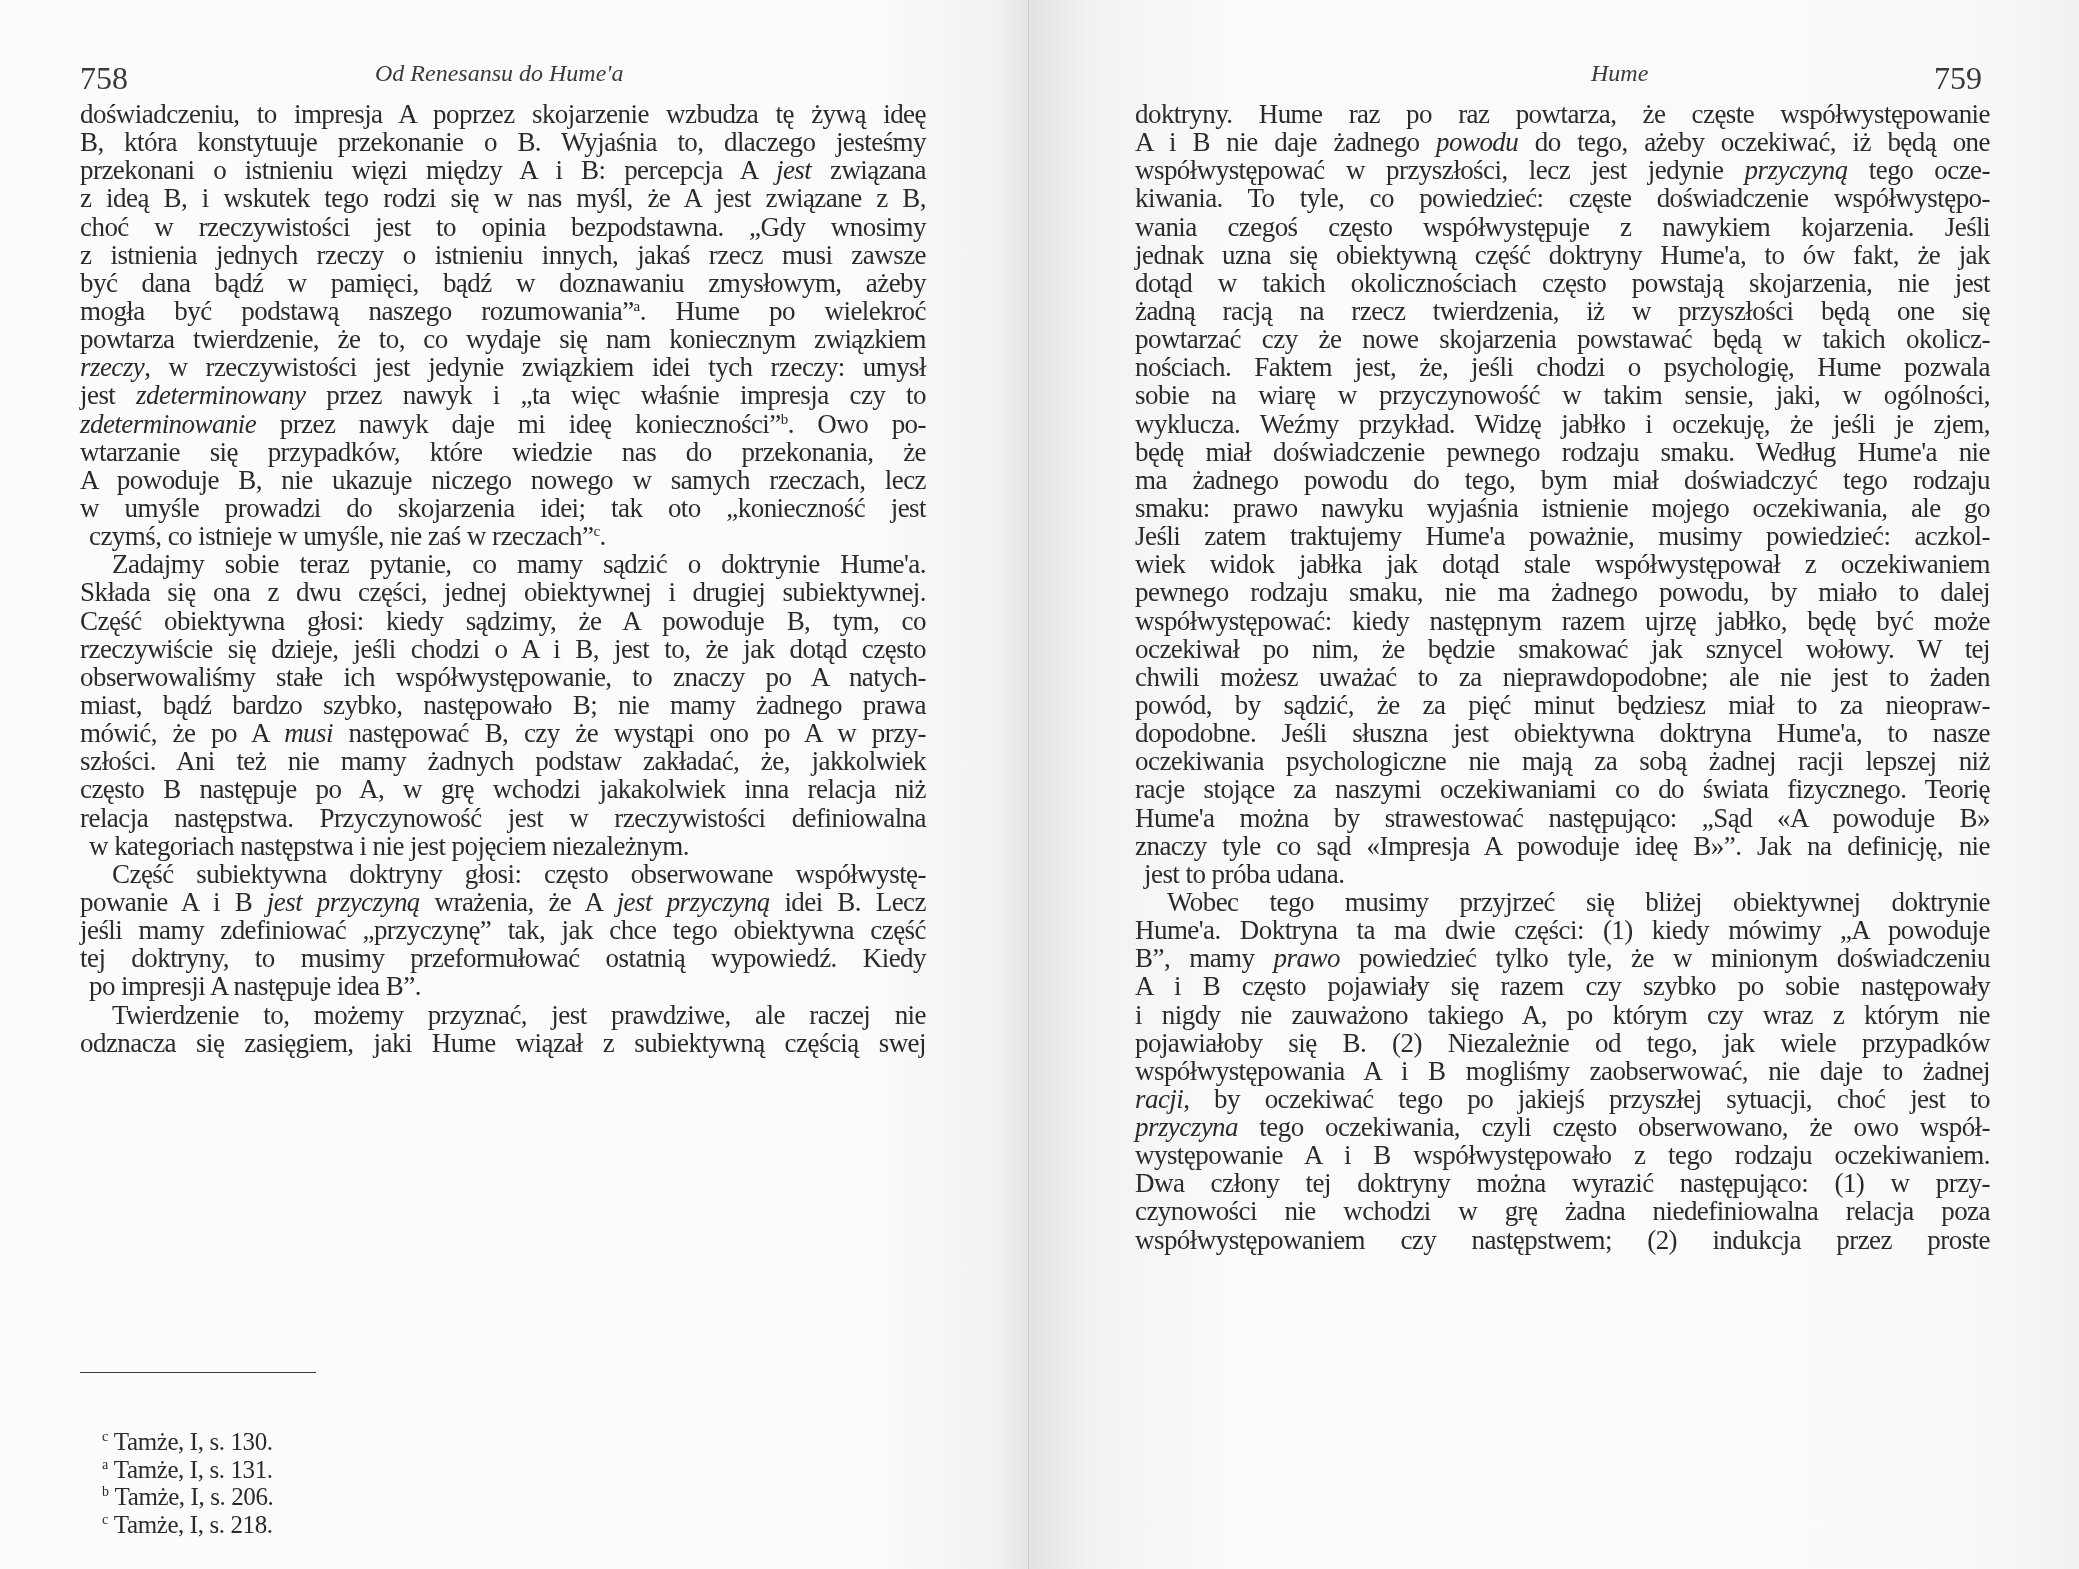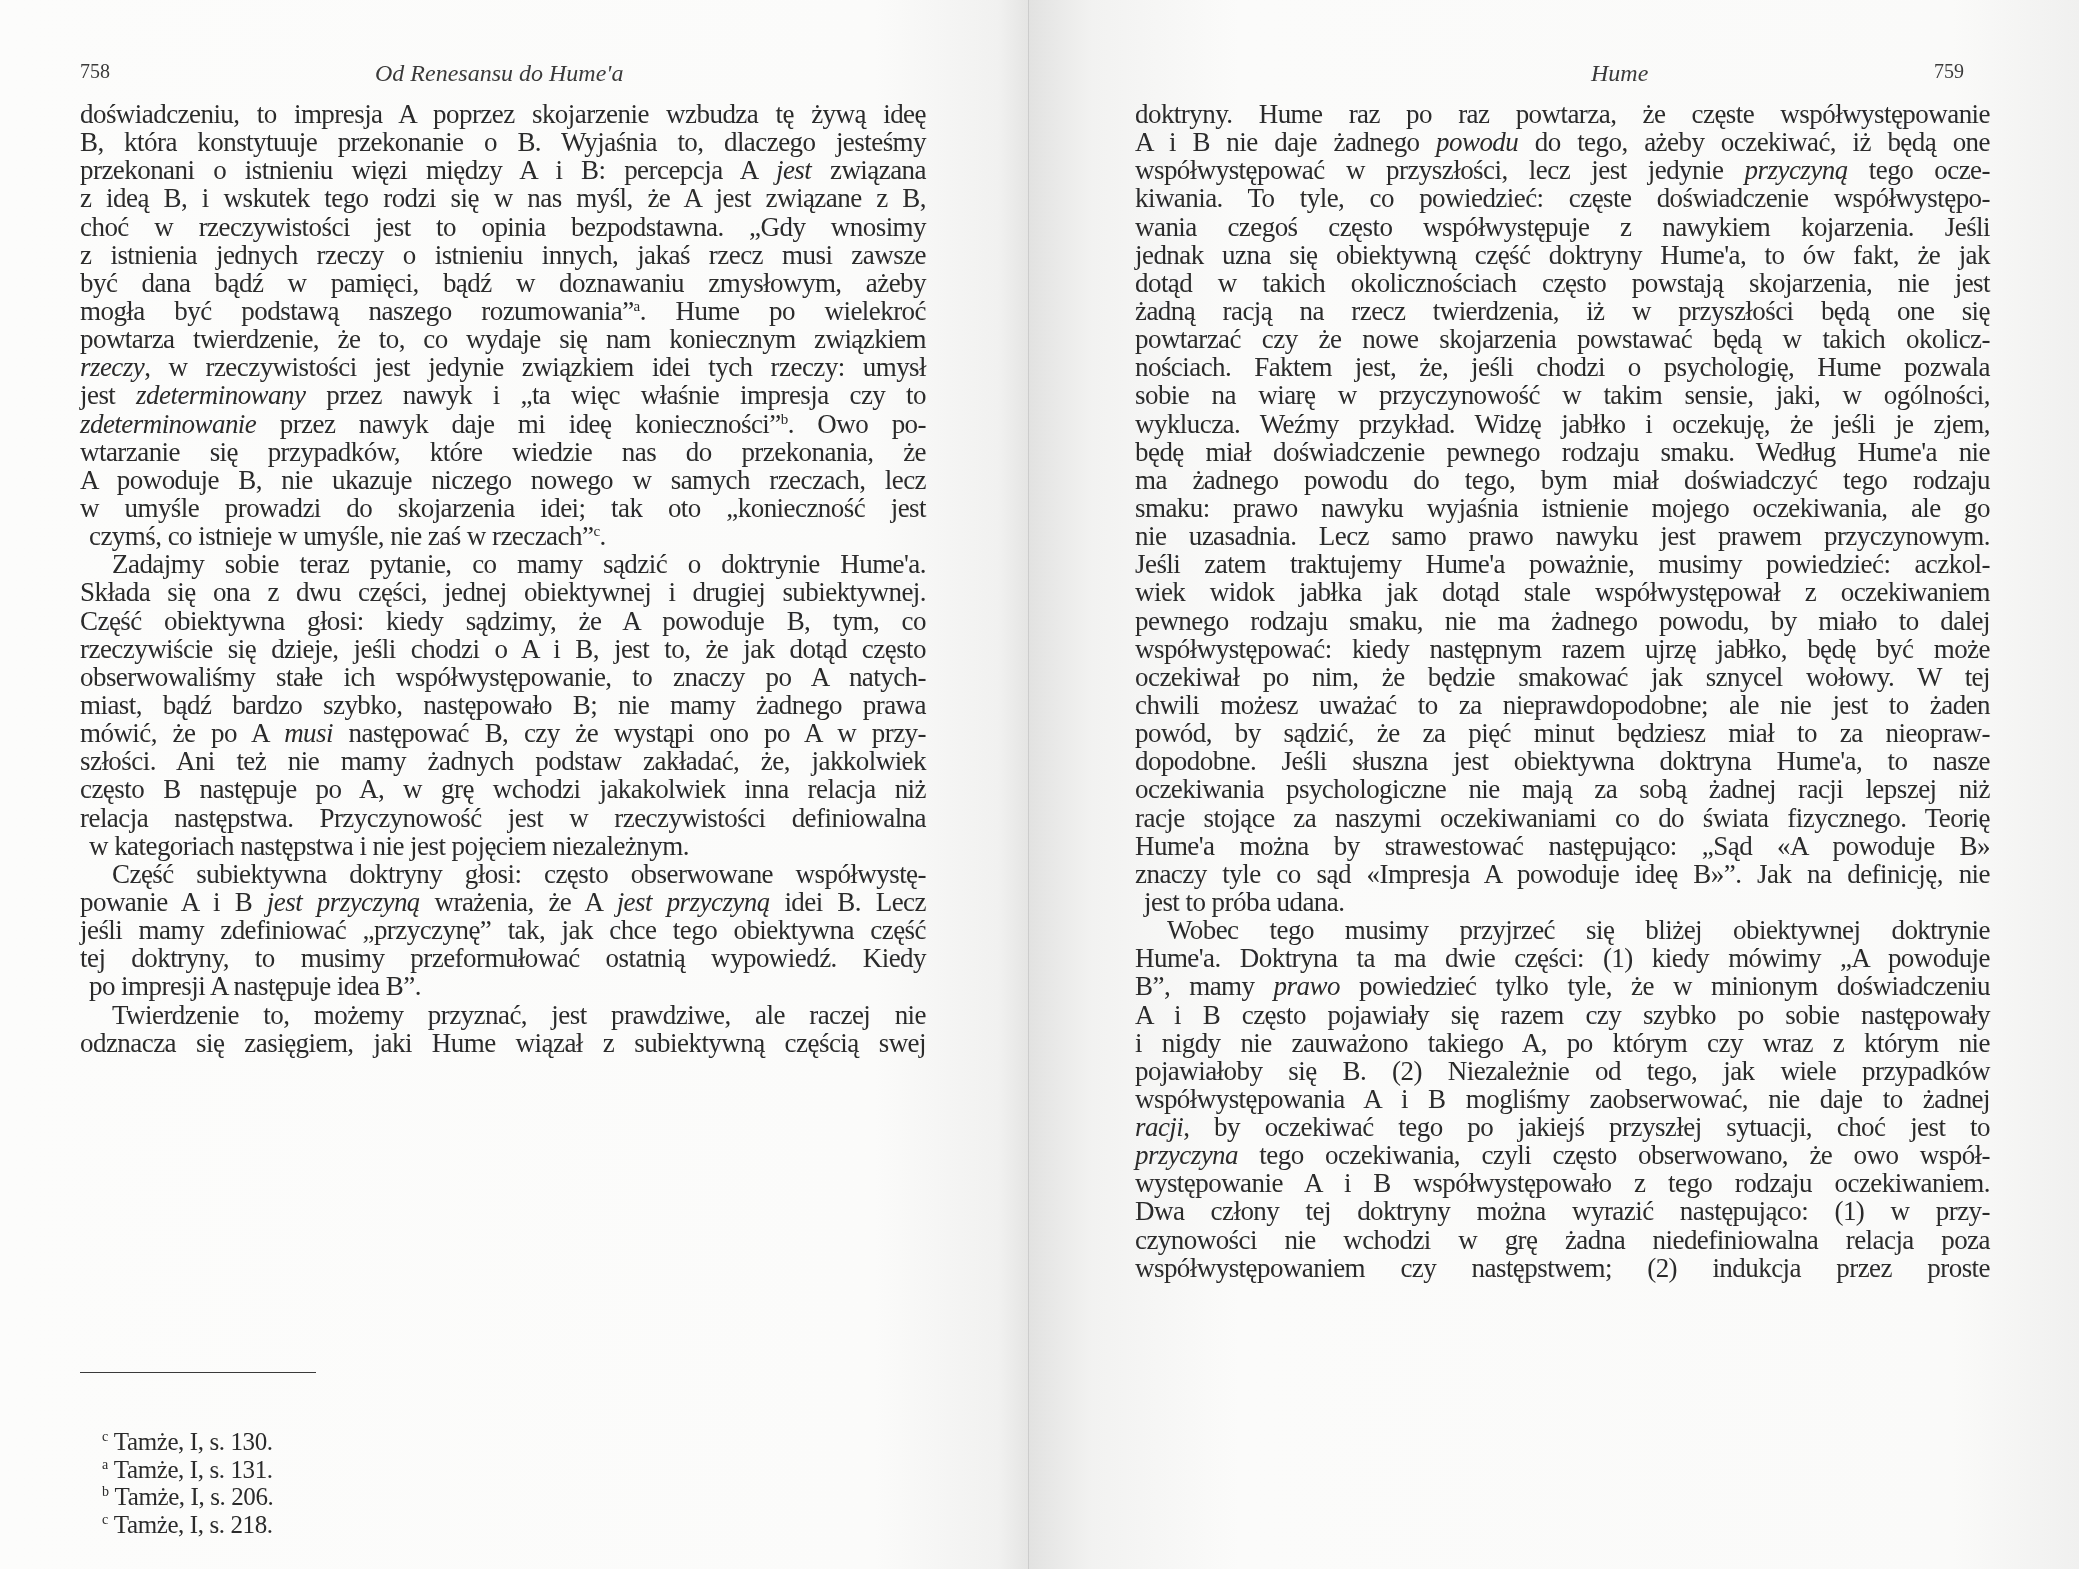--- a/index.html
+++ b/index.html
@@ -8,21 +8,21 @@
     background:#fbfbfa;
     font-family:"Liberation Serif", "DejaVu Serif", serif;
     color:#2b2b2b;
     position:relative;
   }
   .spread { position:absolute; inset:0; }
   .page { position:absolute; top:0; height:1569px; }
   .page.left { left:0; width:1029px; background:linear-gradient(to right,#fcfcfb 0%,#fbfbfa 85%,#f1f1f0 97%,#e4e4e3 100%); }
   .page.right { left:1029px; width:1050px; background:linear-gradient(to right,#e2e2e1 0%,#f2f2f1 6%,#fbfbfa 20%,#fafaf9 88%,#f0f0ef 100%); }
   .gutter { position:absolute; left:1028px; top:0; width:2px; height:1569px; background:#bdbdbc; opacity:.6; }
-  .folio { position:absolute; top:60px; font-size:20px; color:#3a3a3a; }
+  .folio { position:absolute; top:60px; font-size:32px; color:#3a3a3a; }
   .title-head { position:absolute; top:60px; font-style:italic; font-size:24px; color:#3a3a3a; }
   .body-text {
     position:absolute; top:100px;
     font-size:27px; line-height:28.15px;
     letter-spacing:-0.55px;
     word-spacing:0px;
   }
   .line { white-space:nowrap; text-align:justify; text-align-last:justify; height:28.15px; overflow:visible; }
   .line.last { text-align-last:left;margin-left:9px; }
   .line.indent { padding-left:32px; }
@@ -100,21 +100,20 @@
         <div class="line">jednak uzna się obiektywną część doktryny Hume'a, to ów fakt, że jak</div>
         <div class="line">dotąd w takich okolicznościach często powstają skojarzenia, nie jest</div>
         <div class="line">żadną racją na rzecz twierdzenia, iż w przyszłości będą one się</div>
         <div class="line">powtarzać czy że nowe skojarzenia powstawać będą w takich okolicz-</div>
         <div class="line">nościach. Faktem jest, że, jeśli chodzi o psychologię, Hume pozwala</div>
         <div class="line">sobie na wiarę w przyczynowość w takim sensie, jaki, w ogólności,</div>
         <div class="line">wyklucza. Weźmy przykład. Widzę jabłko i oczekuję, że jeśli je zjem,</div>
         <div class="line">będę miał doświadczenie pewnego rodzaju smaku. Według Hume'a nie</div>
         <div class="line">ma żadnego powodu do tego, bym miał doświadczyć tego rodzaju</div>
         <div class="line">smaku: prawo nawyku wyjaśnia istnienie mojego oczekiwania, ale go</div>
-        <div class="line">nie uzasadnia. Lecz samo prawo nawyku jest prawem przyczynowym.</div>
         <div class="line">Jeśli zatem traktujemy Hume'a poważnie, musimy powiedzieć: aczkol-</div>
         <div class="line">wiek widok jabłka jak dotąd stale współwystępował z oczekiwaniem</div>
         <div class="line">pewnego rodzaju smaku, nie ma żadnego powodu, by miało to dalej</div>
         <div class="line">współwystępować: kiedy następnym razem ujrzę jabłko, będę być może</div>
         <div class="line">oczekiwał po nim, że będzie smakować jak sznycel wołowy. W tej</div>
         <div class="line">chwili możesz uważać to za nieprawdopodobne; ale nie jest to żaden</div>
         <div class="line">powód, by sądzić, że za pięć minut będziesz miał to za nieopraw-</div>
         <div class="line">dopodobne. Jeśli słuszna jest obiektywna doktryna Hume'a, to nasze</div>
         <div class="line">oczekiwania psychologiczne nie mają za sobą żadnej racji lepszej niż</div>
         <div class="line">racje stojące za naszymi oczekiwaniami co do świata fizycznego. Teorię</div>

